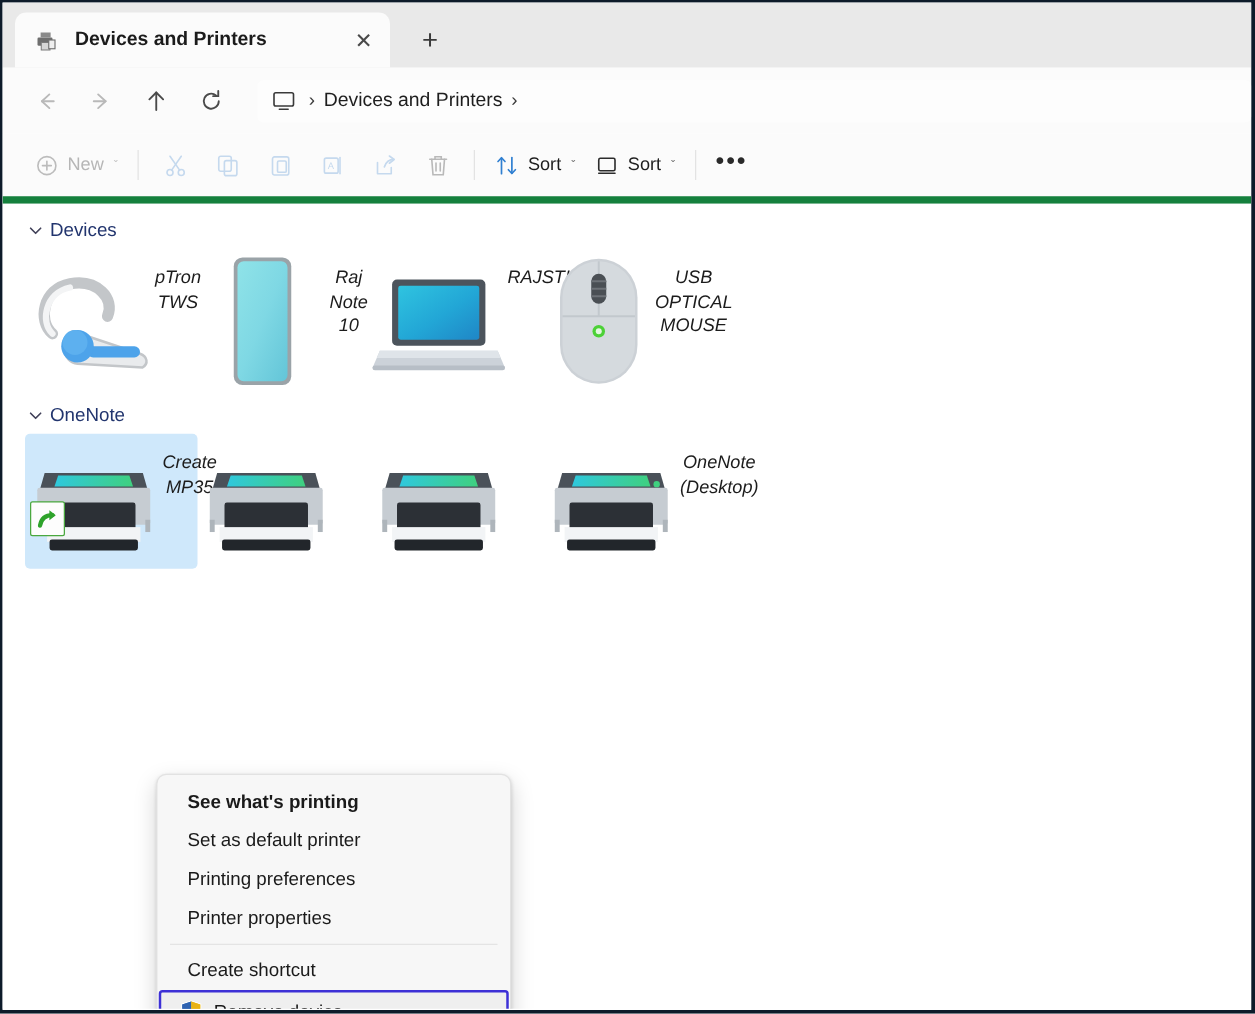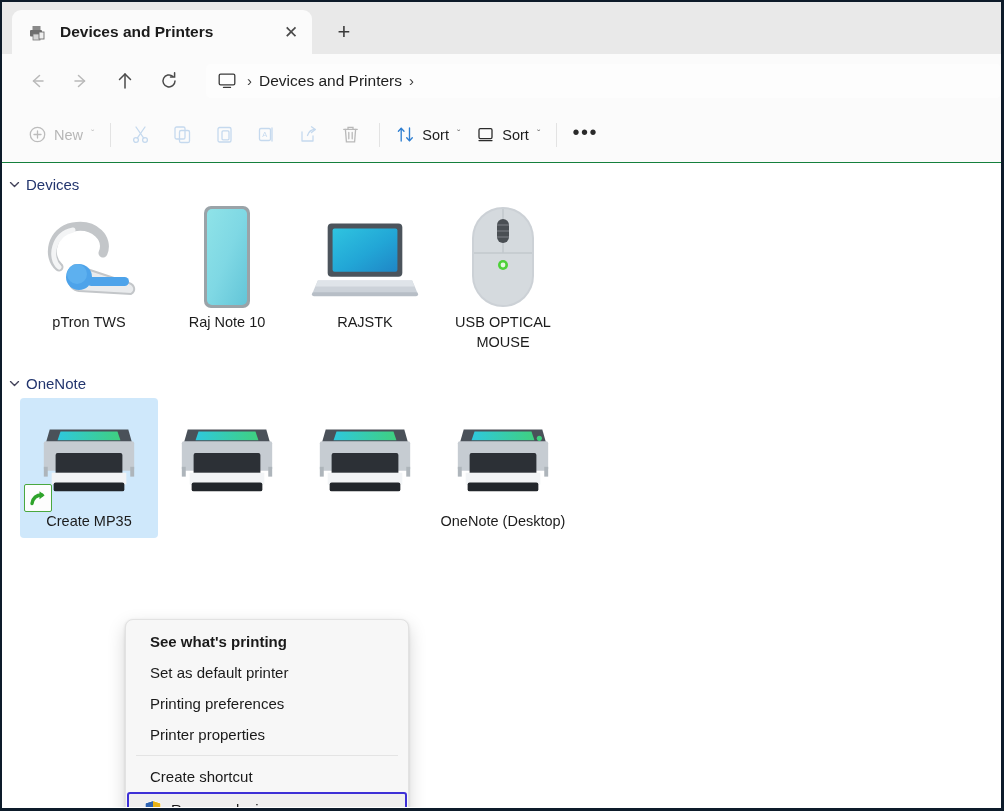--- a/index.html
+++ b/index.html
@@ -140,21 +140,21 @@
   }
 
   
   .toolbar {
     height: 56px;
     background: #fbfbfb;
     display: flex;
     align-items: center;
     padding-left: 18px;
     box-sizing: border-box;
-    border-bottom: 1px solid #15803d;
+    border-bottom: 6px solid #15803d;
   }
   .tb-item {
     height: 34px;
     display: flex;
     align-items: center;
     padding: 0 8px;
     border-radius: 5px;
     color: #1d1d1d;
     font-size: 14.5px;
     white-space: nowrap;
@@ -199,21 +199,21 @@
   .content {
     position: relative;
     background: #ffffff;
     height: 644px;
     padding: 0;
     overflow: hidden;
   }
   .group-header {
     display: flex;
     align-items: center;
-    padding-left: 2px;
+    padding-left: 16px;
     height: 30px;
     margin-top: 6px;
   }
   .group-chevron {
     width: 20px;
     display: flex;
     align-items: center;
     justify-content: center;
     color: #3b3b4e;
   }
@@ -223,24 +223,23 @@
     margin-left: 2px;
   }
   .tiles {
     display: flex;
     padding-left: 18px;
   }
   .tile {
     width: 138px;
     padding-top: 8px;
     display: flex;
-    flex-direction: column;
-    align-items: center;
     border-radius: 4px;
     position: relative;
+    font-style: italic;
   }
   .tile.selected { background: #cfe8fb; }
   .tile-art {
     width: 110px;
     height: 100px;
     position: relative;
     display: flex;
     align-items: center;
     justify-content: center;
   }

